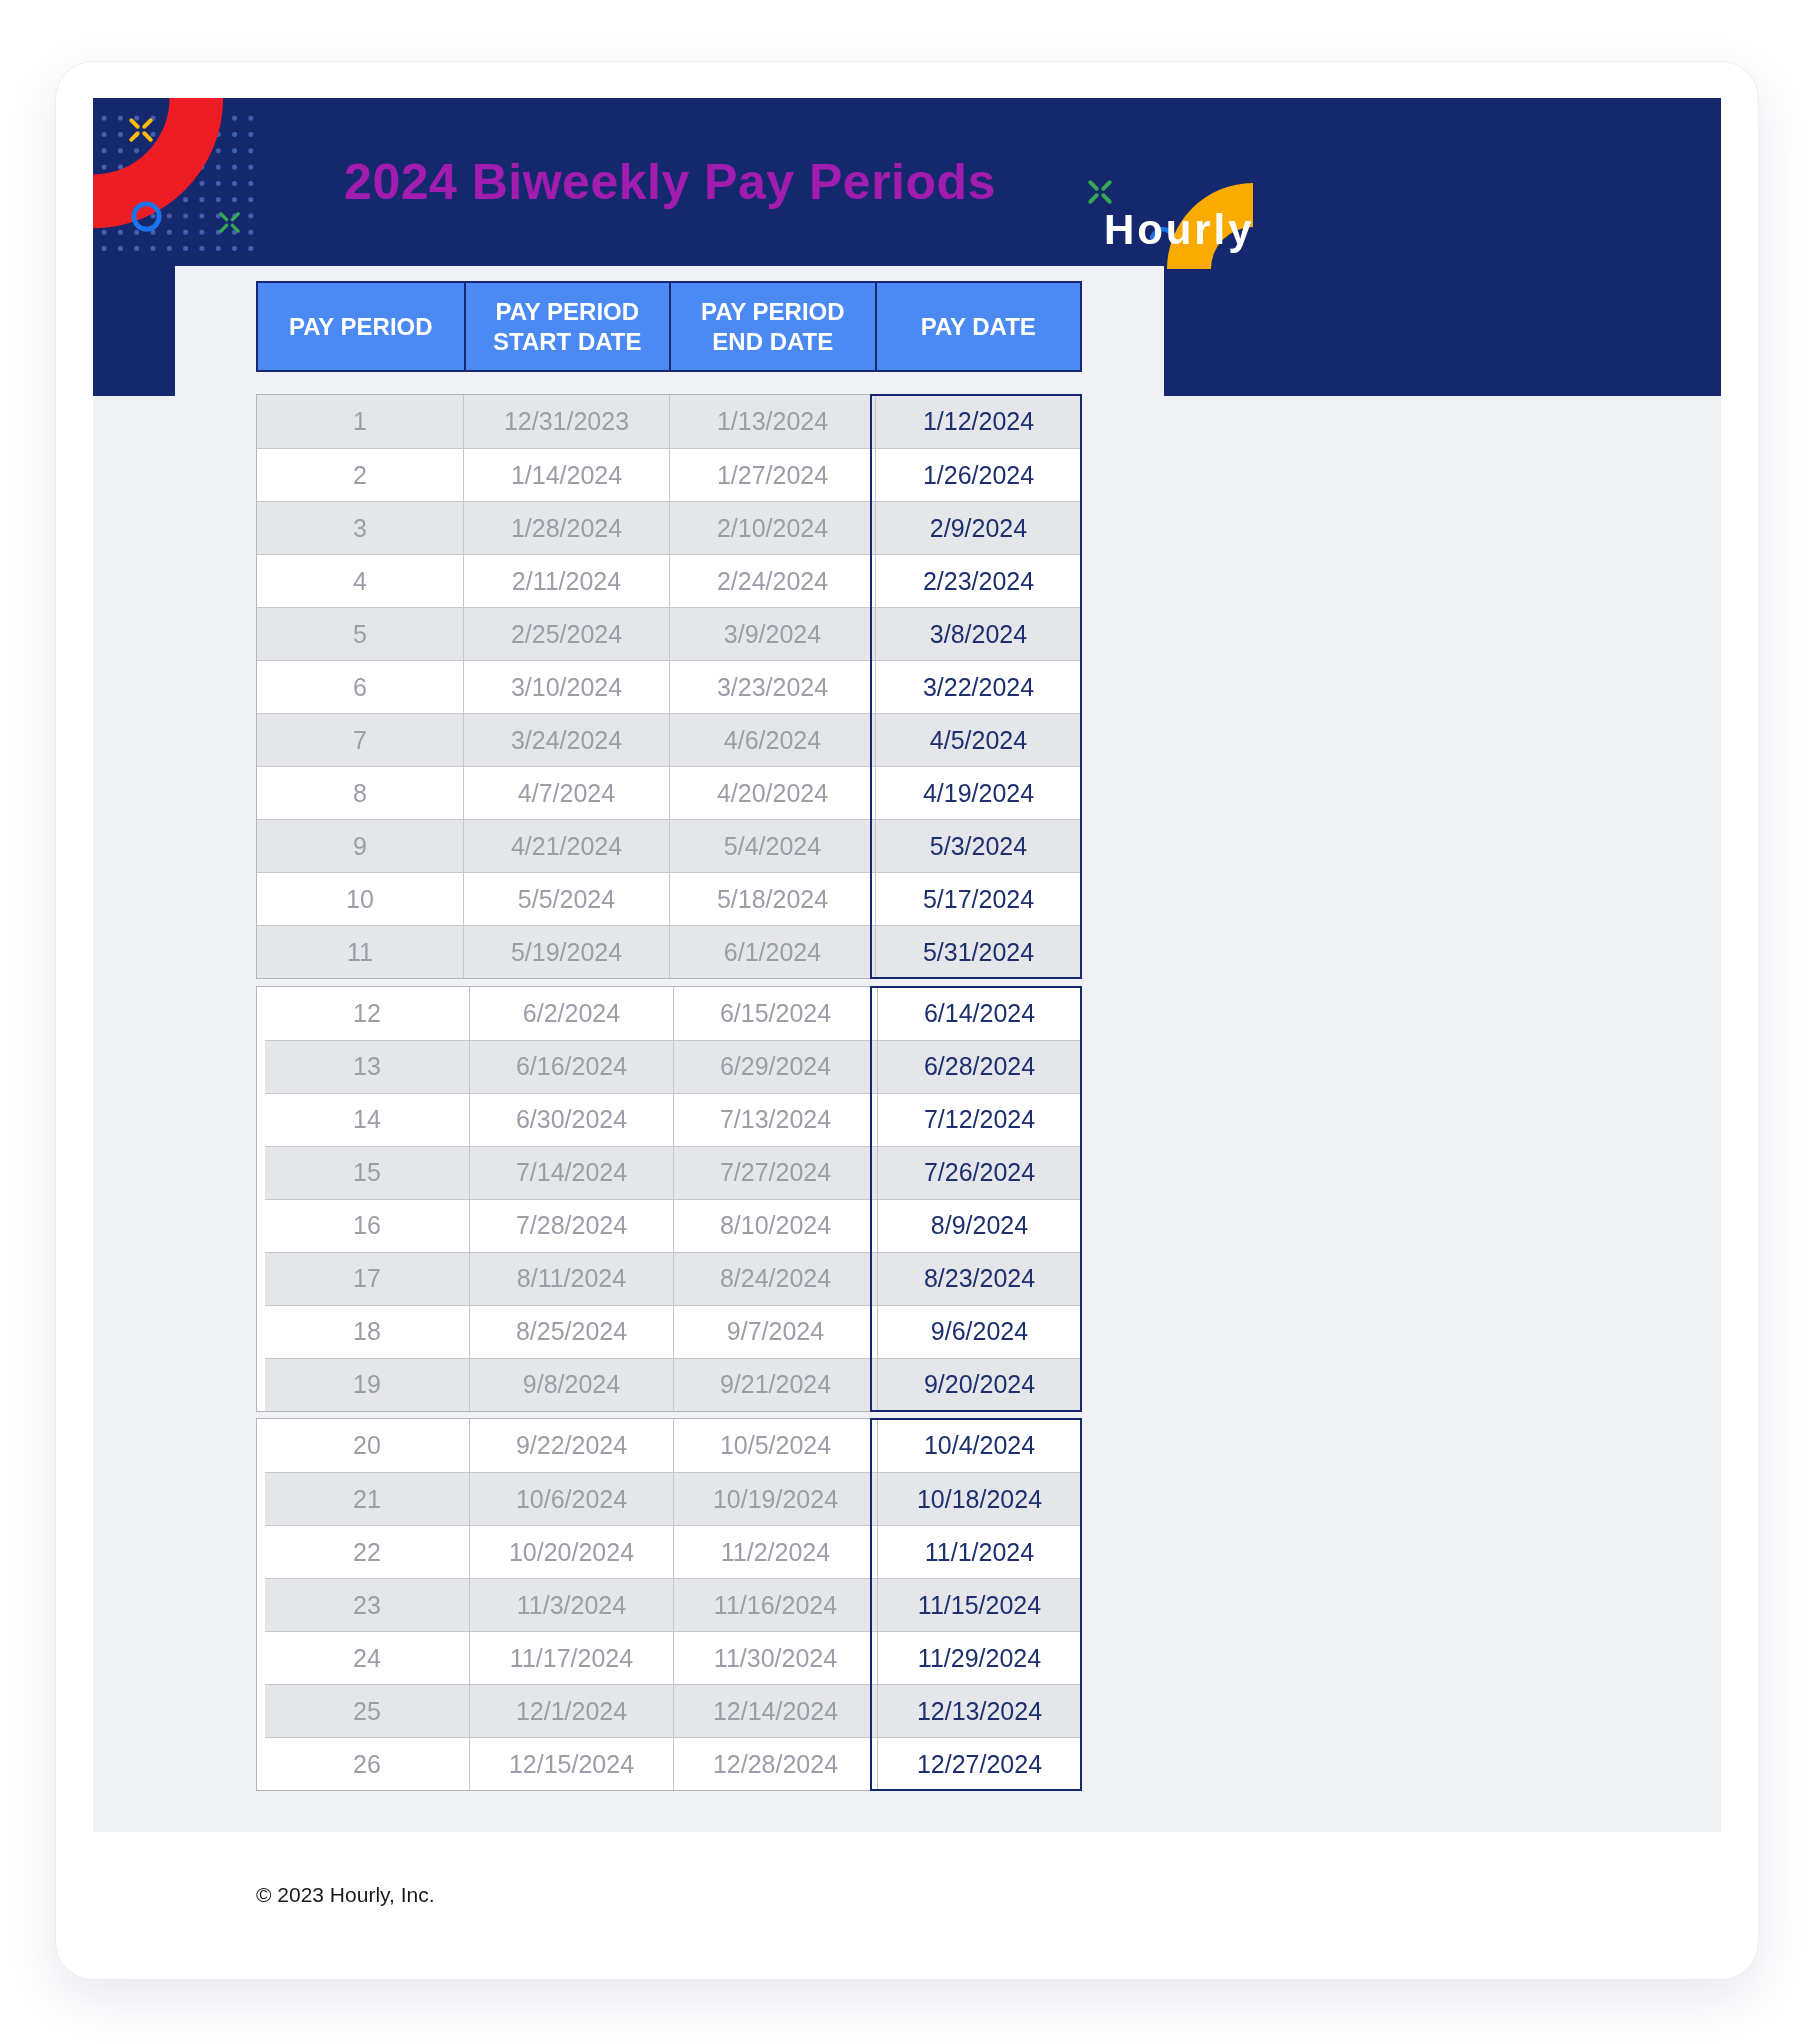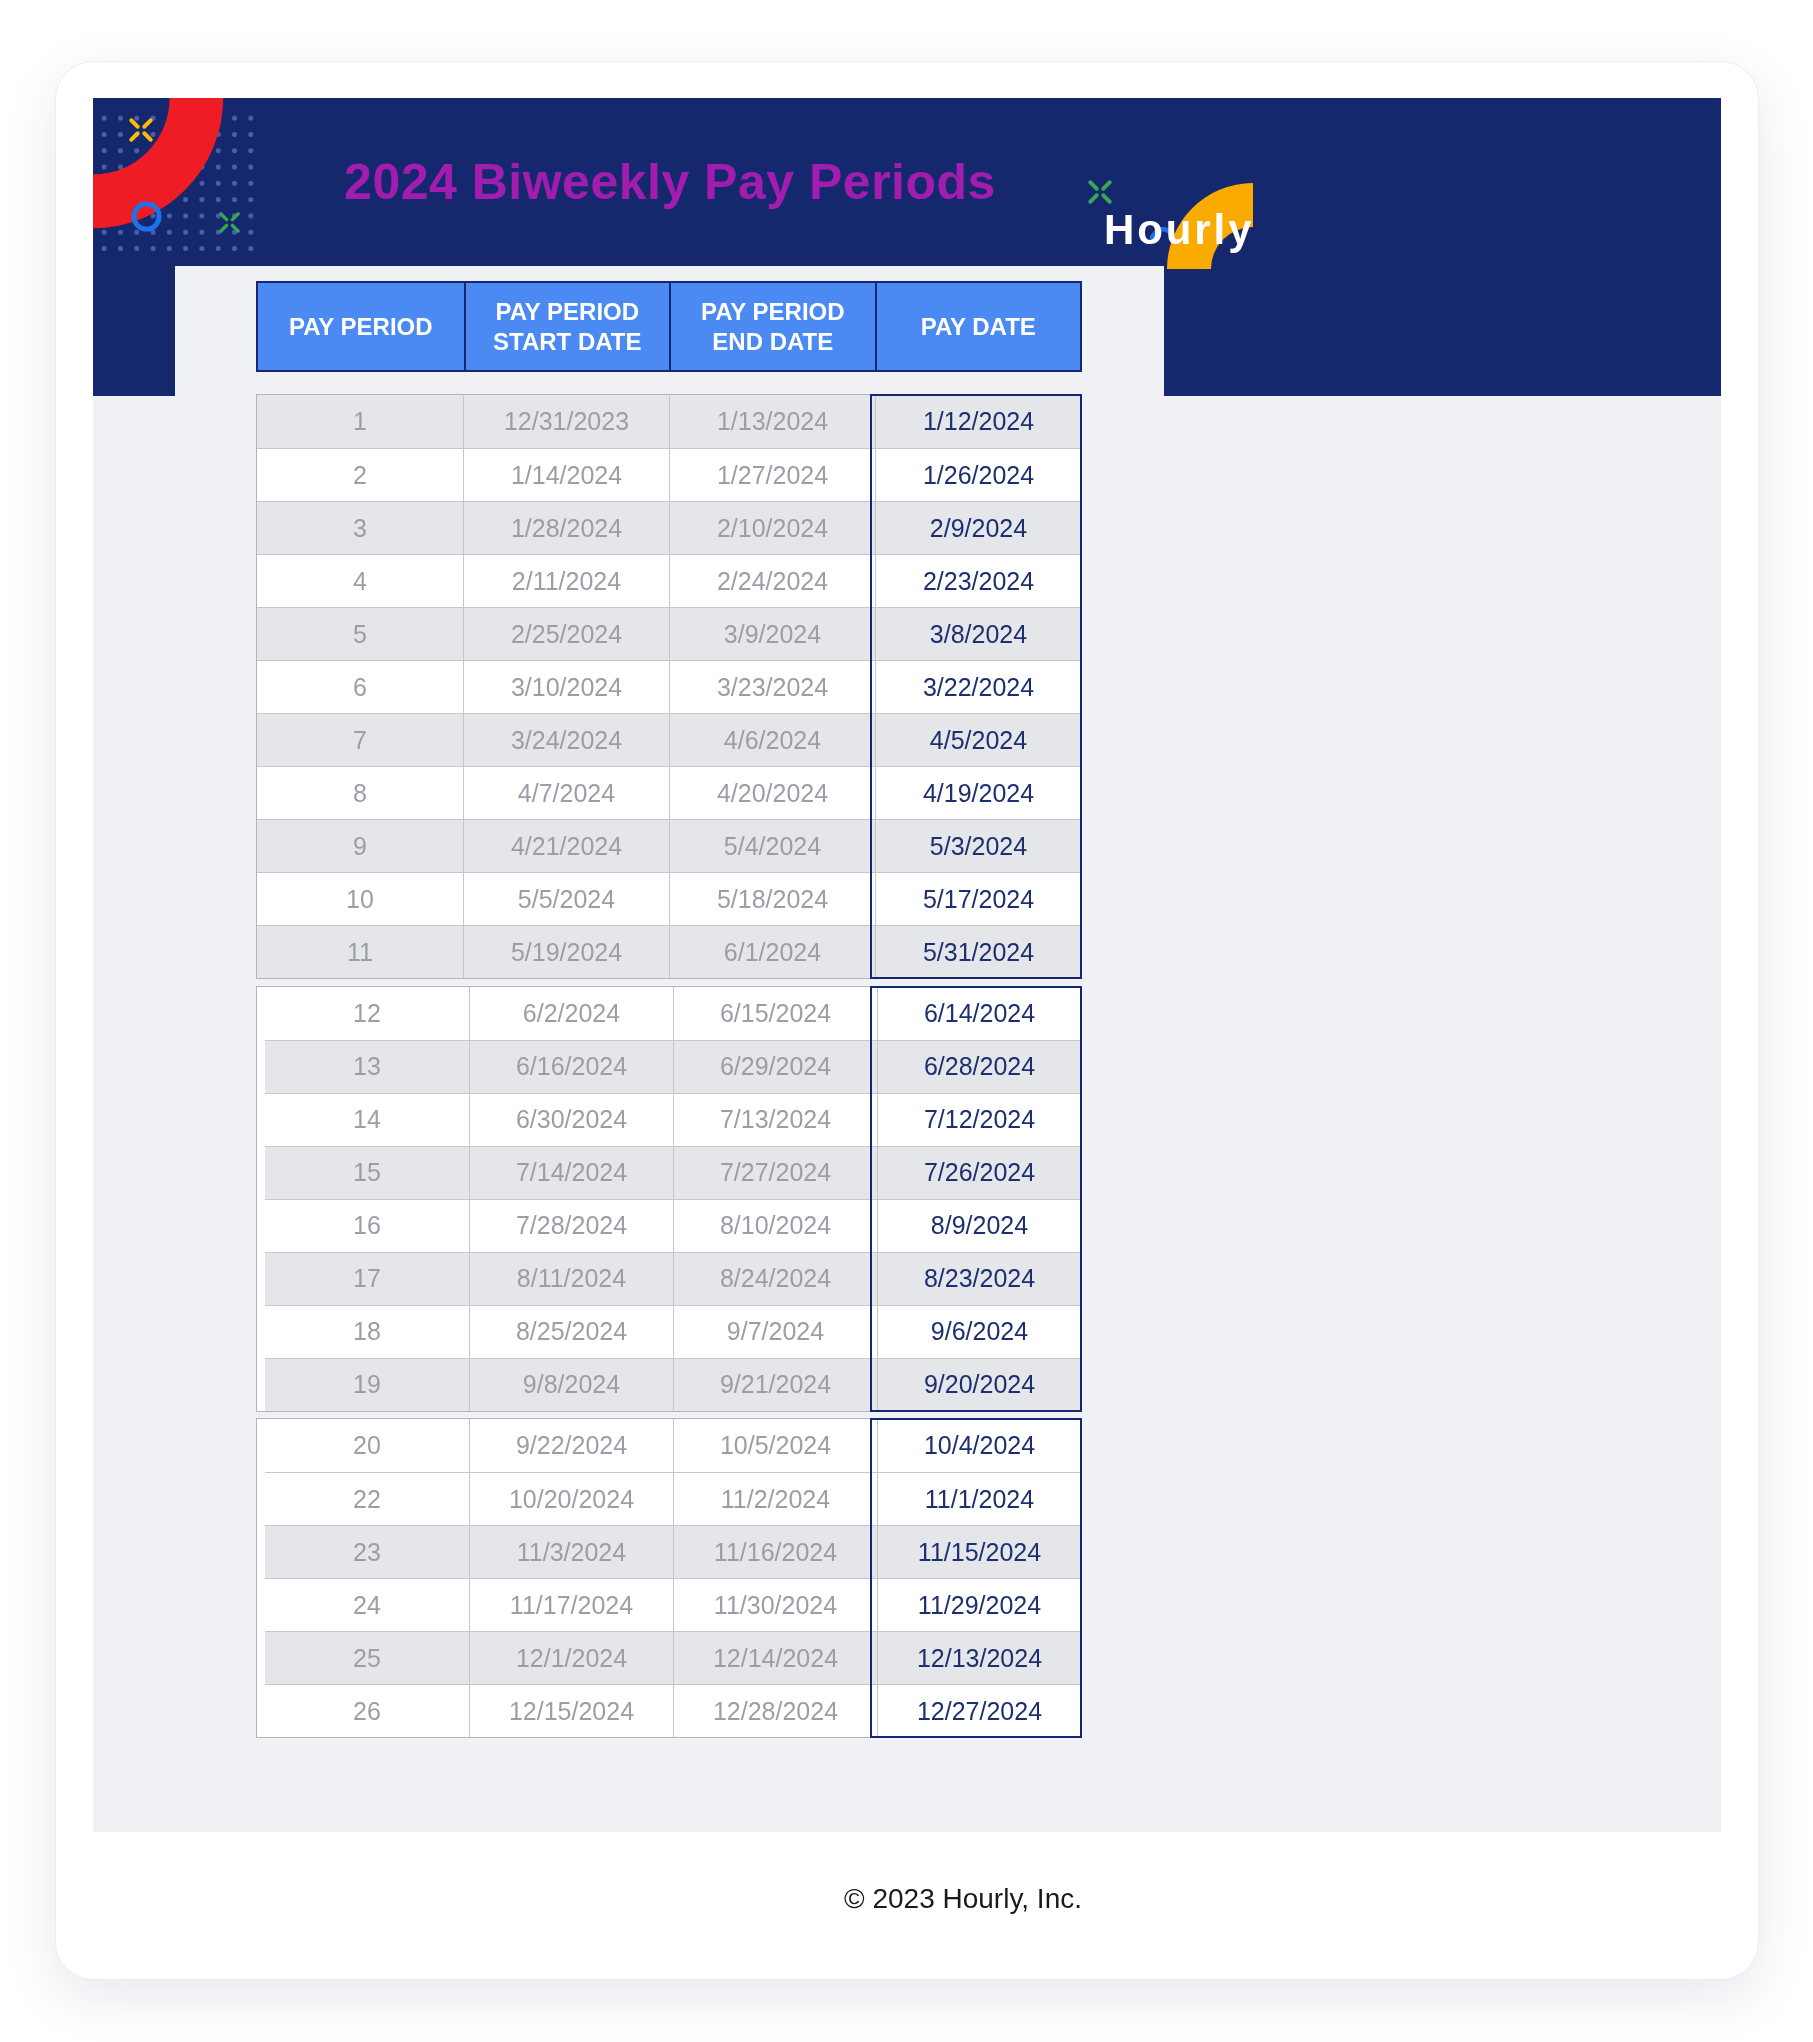--- a/index.html
+++ b/index.html
@@ -77,21 +77,21 @@
   .trow + .trow { border-top:1px solid #c6c7cc; }
   .tcell {
     display:flex; align-items:center; justify-content:center;
     font-size:25px; color:#9b9ea7;
   }
   .tcell + .tcell { border-left:1px solid #c6c7cc; }
   .tcell.paydate { color:#1c2f6f; font-weight:normal; }
 
   .footer {
     position:absolute; left:200px; top:1821px; width:826px;
-    text-align:right; font-size:28px; color:#1a1a1a;
+    text-align:left; font-size:21px; color:#1a1a1a;
   }
 </style>
 </head>
 <body>
 
 <div class="card">
   <div class="panel">
 
     <div class="band"></div>
     <div class="left-ext"></div>
@@ -251,20 +251,26 @@
             <div class="tcell paydate">9/20/2024</div>
           </div>
         </div>
         <div class="seg">
           <div class="trow">
             <div class="tcell">20</div>
             <div class="tcell">9/22/2024</div>
             <div class="tcell">10/5/2024</div>
             <div class="tcell paydate">10/4/2024</div>
           </div>
+          <div class="trow alt">
+            <div class="tcell">21</div>
+            <div class="tcell">10/6/2024</div>
+            <div class="tcell">10/19/2024</div>
+            <div class="tcell paydate">10/18/2024</div>
+          </div>
           <div class="trow">
             <div class="tcell">22</div>
             <div class="tcell">10/20/2024</div>
             <div class="tcell">11/2/2024</div>
             <div class="tcell paydate">11/1/2024</div>
           </div>
           <div class="trow alt">
             <div class="tcell">23</div>
             <div class="tcell">11/3/2024</div>
             <div class="tcell">11/16/2024</div>

